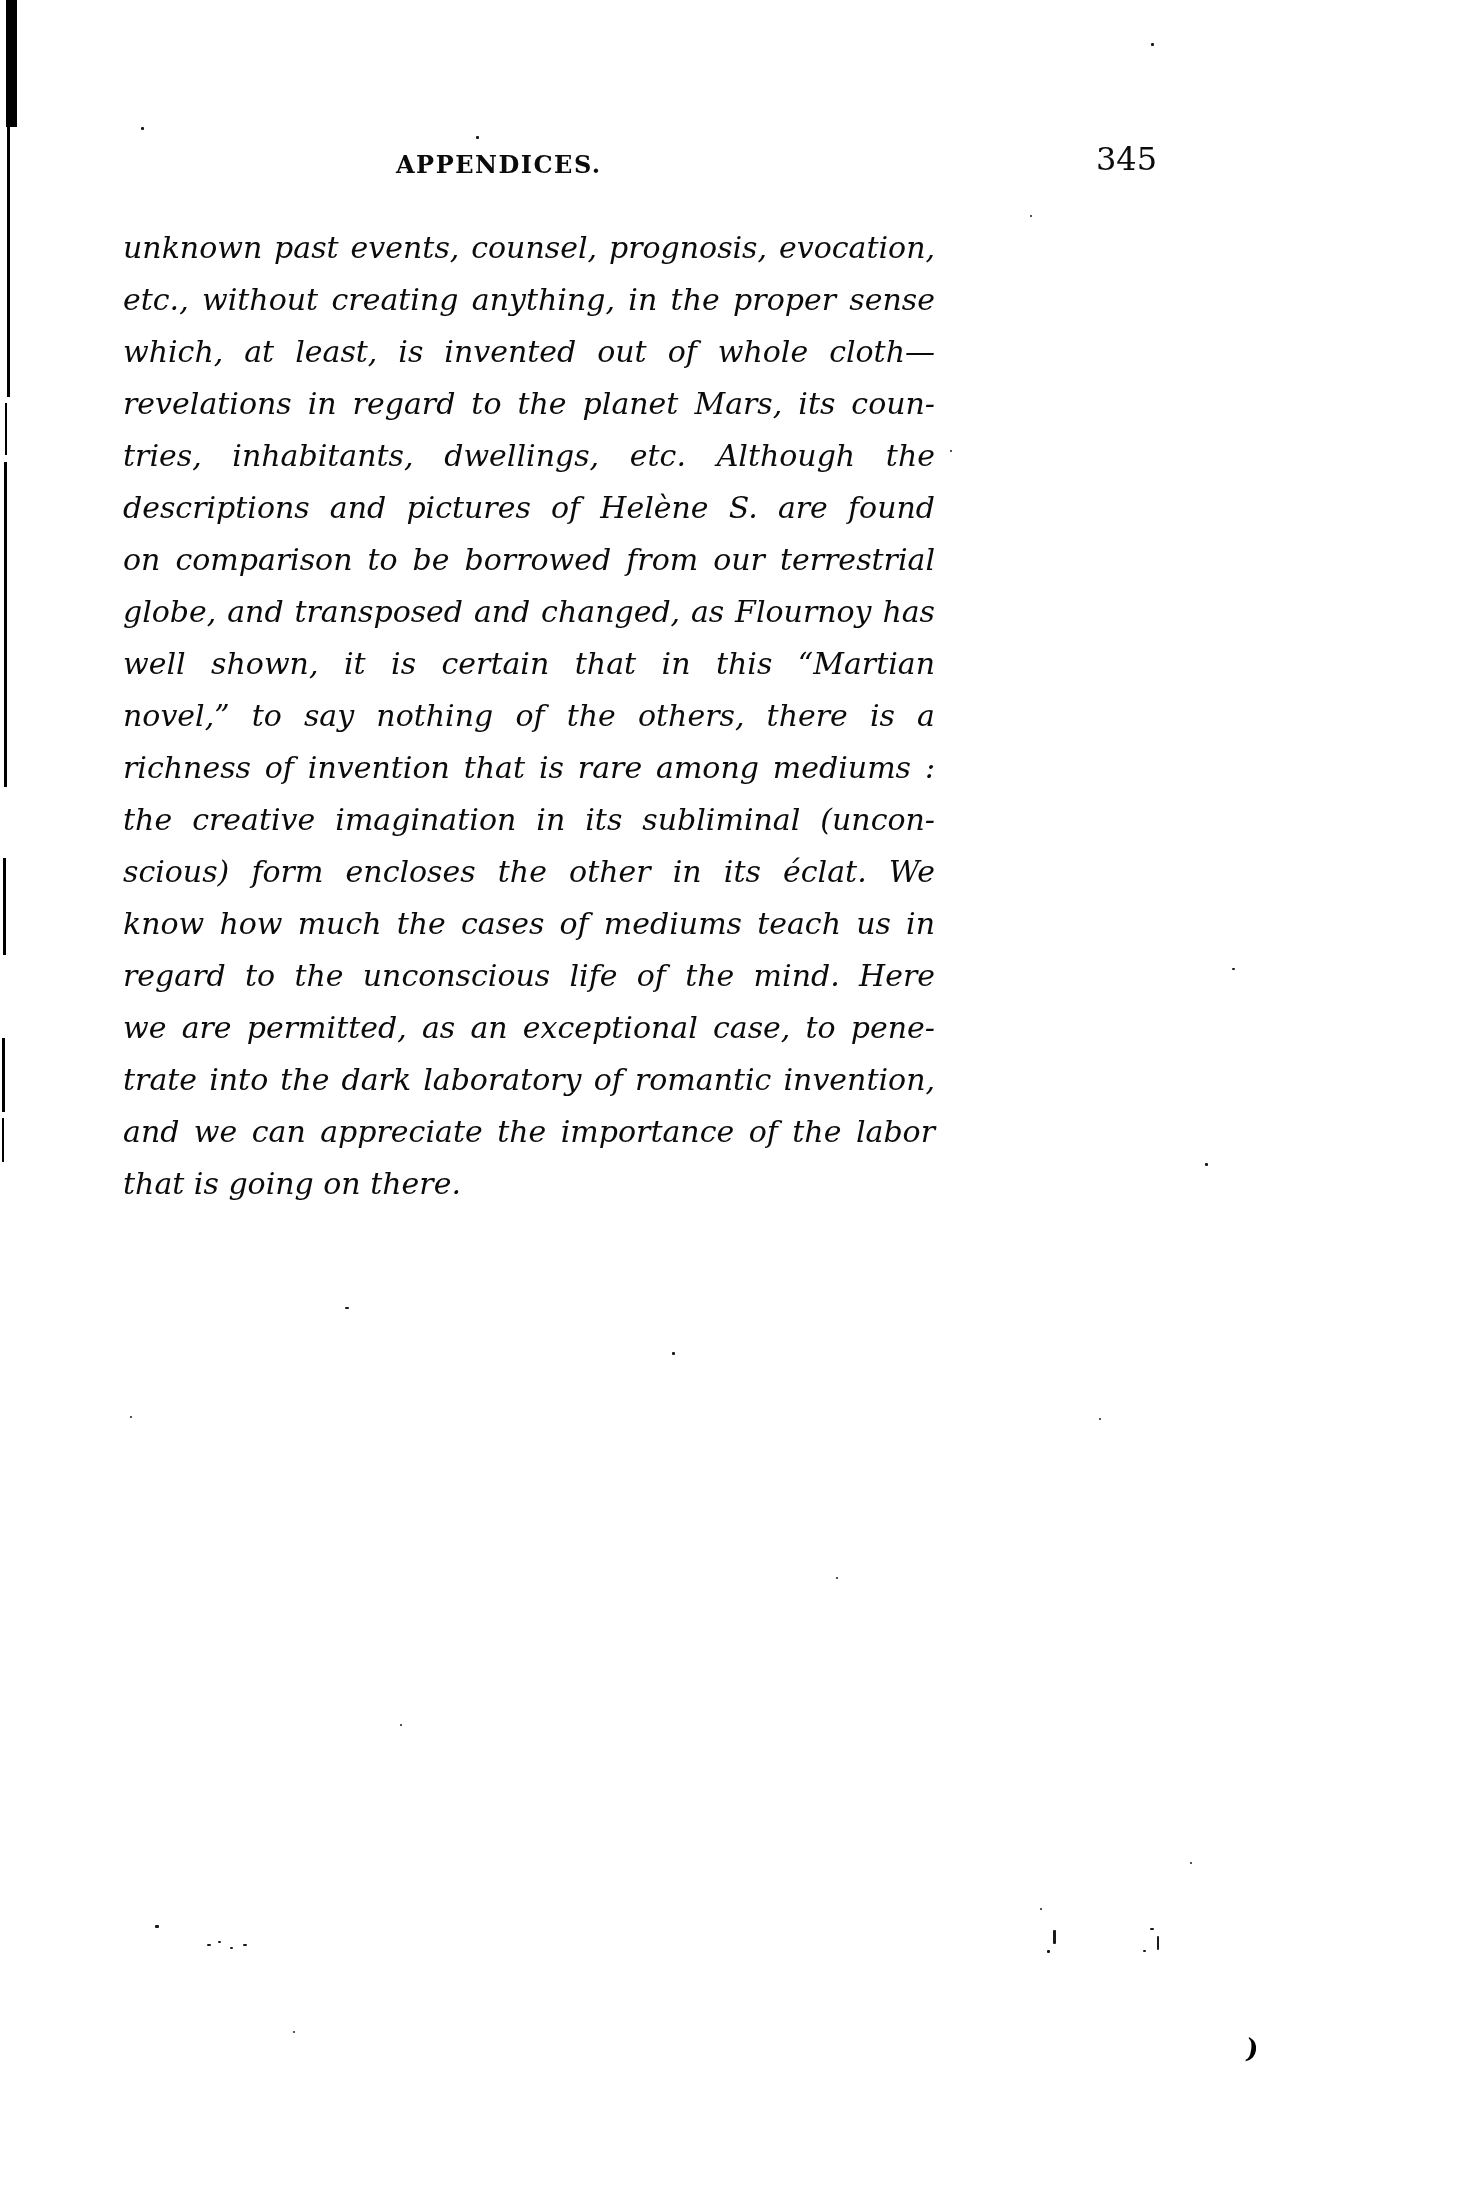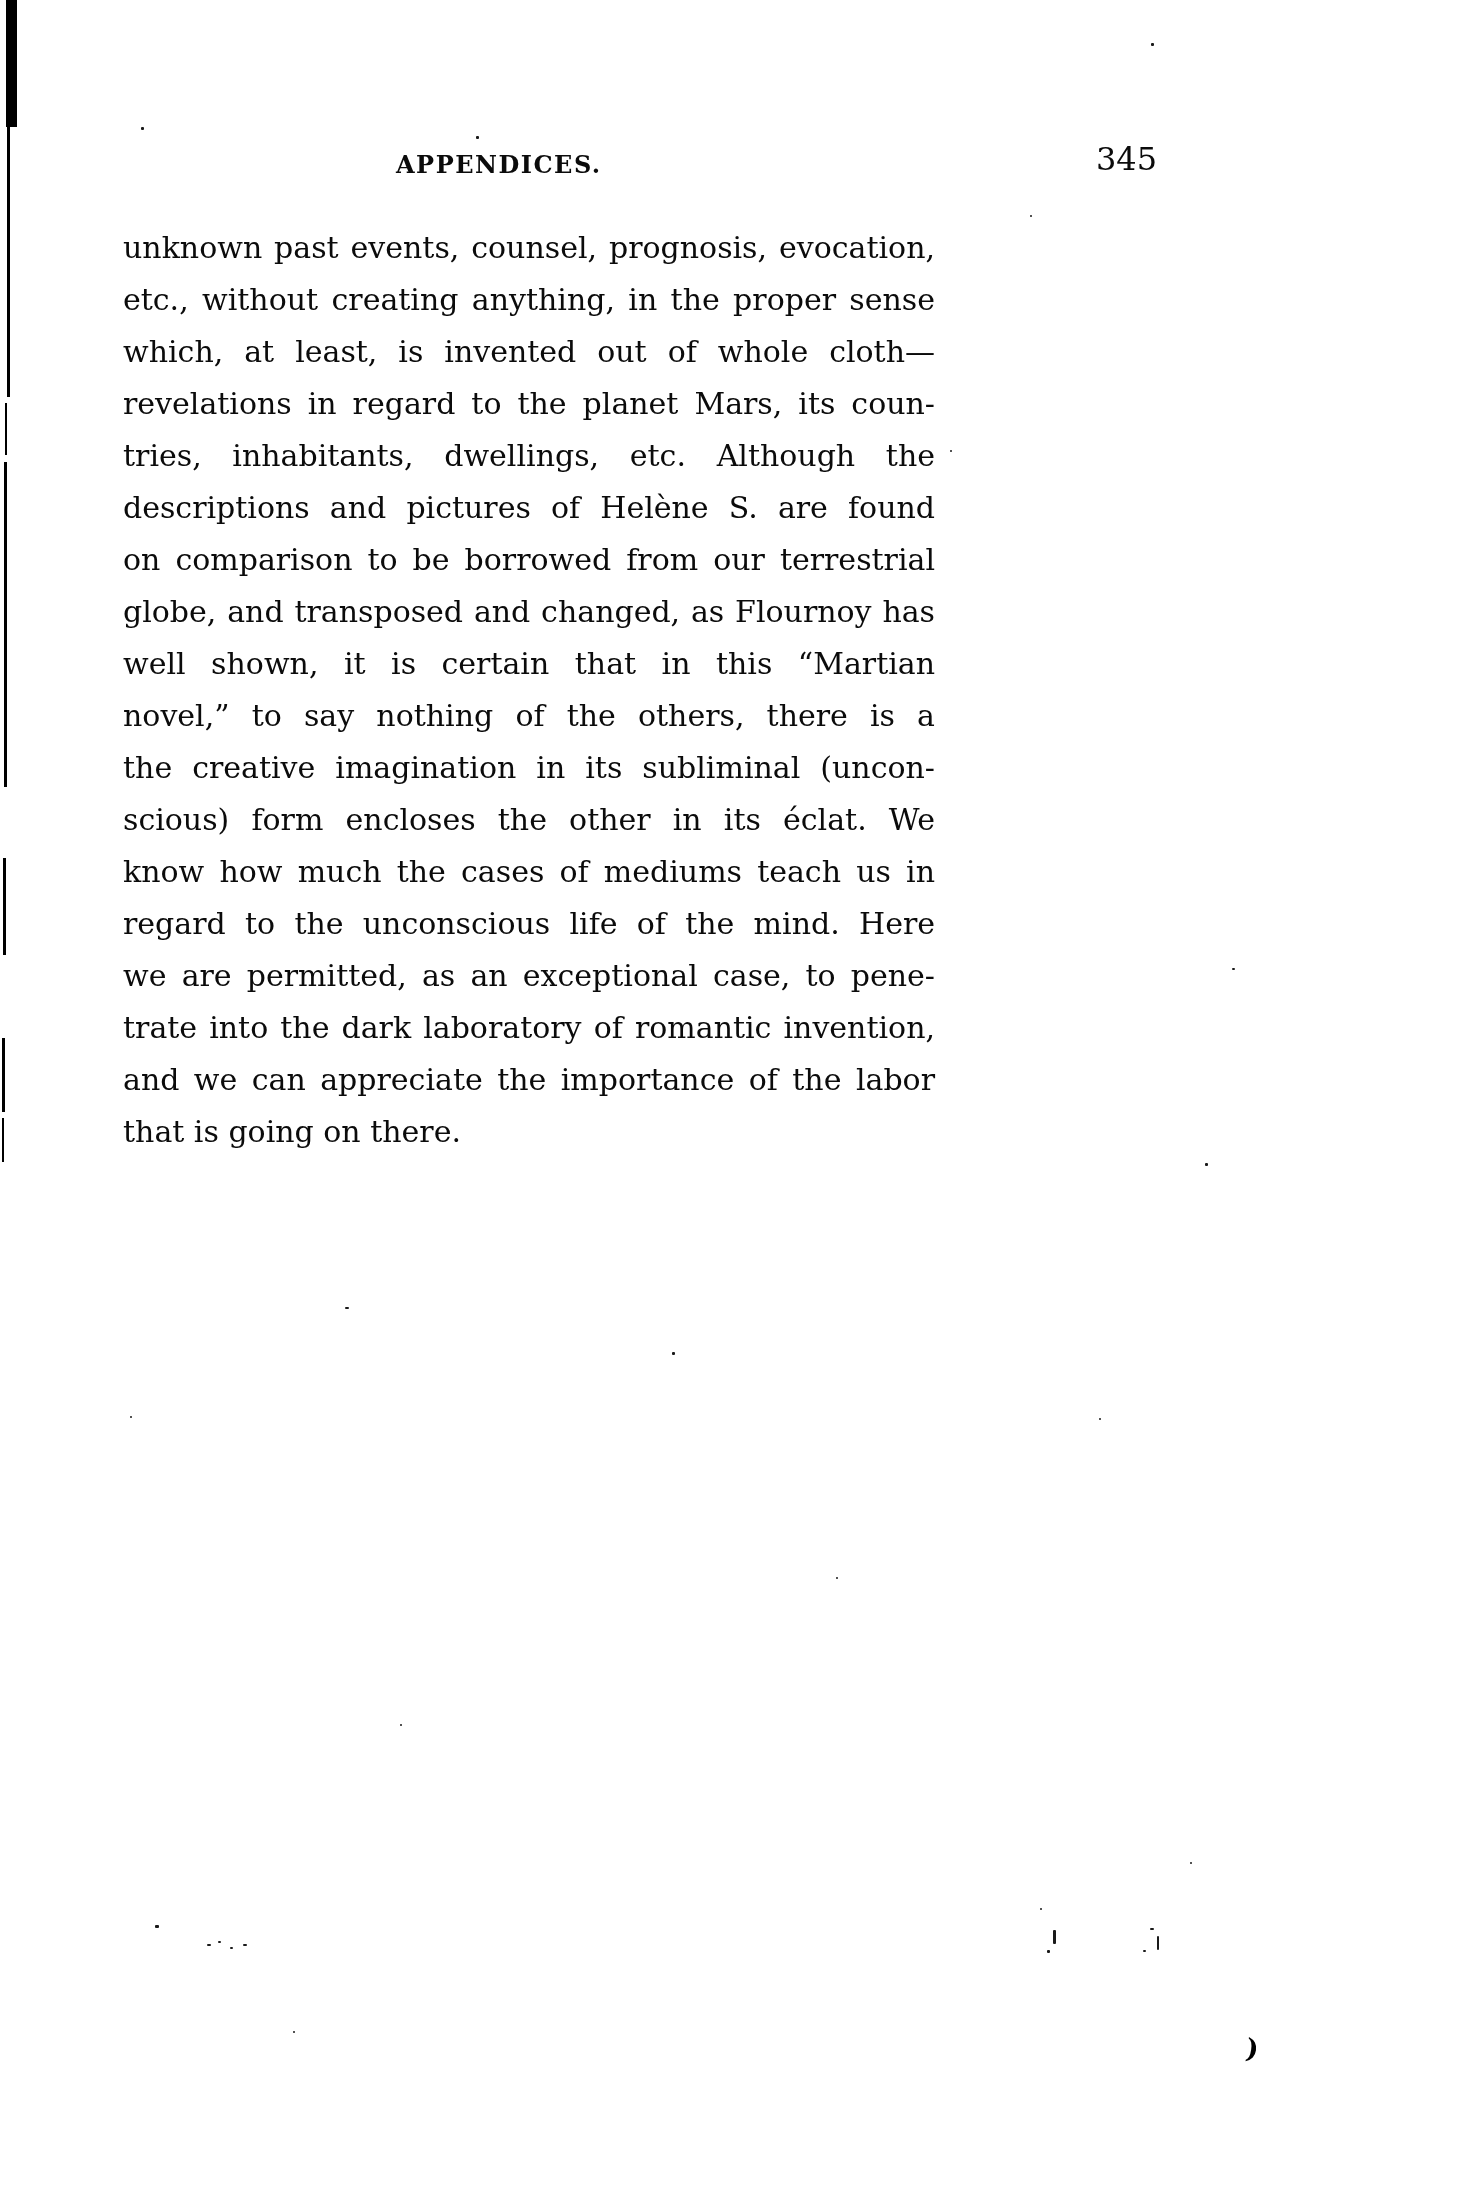--- a/index.html
+++ b/index.html
@@ -26,20 +26,21 @@
     position:absolute;left:123px;top:222px;width:812px;
   }
   .line{
     font-size:30px;
     line-height:52px;
     height:52px;
     white-space:normal;
     text-align:justify;
     text-align-last:justify;
     color:#0b0b0b;
+    font-style:italic;
   }
   .line.last{
     text-align:right;
     text-align-last:left;
   }
   
   .edge-seg{
     position:absolute;background:#000;
   }
   .speck{
@@ -65,20 +66,21 @@
     <div class="line">unknown past events, counsel, prognosis, evocation,</div>
     <div class="line">etc., without creating anything, in the proper sense</div>
     <div class="line">which, at least, is invented out of whole cloth—</div>
     <div class="line">revelations in regard to the planet Mars, its coun-</div>
     <div class="line">tries, inhabitants, dwellings, etc. Although the</div>
     <div class="line">descriptions and pictures of Helène S. are found</div>
     <div class="line">on comparison to be borrowed from our terrestrial</div>
     <div class="line">globe, and transposed and changed, as Flournoy has</div>
     <div class="line">well shown, it is certain that in this “Martian</div>
     <div class="line">novel,” to say nothing of the others, there is a</div>
+    <div class="line">richness of invention that is rare among mediums :</div>
     <div class="line">the creative imagination in its subliminal (uncon-</div>
     <div class="line">scious) form encloses the other in its éclat. We</div>
     <div class="line">know how much the cases of mediums teach us in</div>
     <div class="line">regard to the unconscious life of the mind. Here</div>
     <div class="line">we are permitted, as an exceptional case, to pene-</div>
     <div class="line">trate into the dark laboratory of romantic invention,</div>
     <div class="line">and we can appreciate the importance of the labor</div>
     <div class="line last">that is going on there.</div>
   </div>
 

